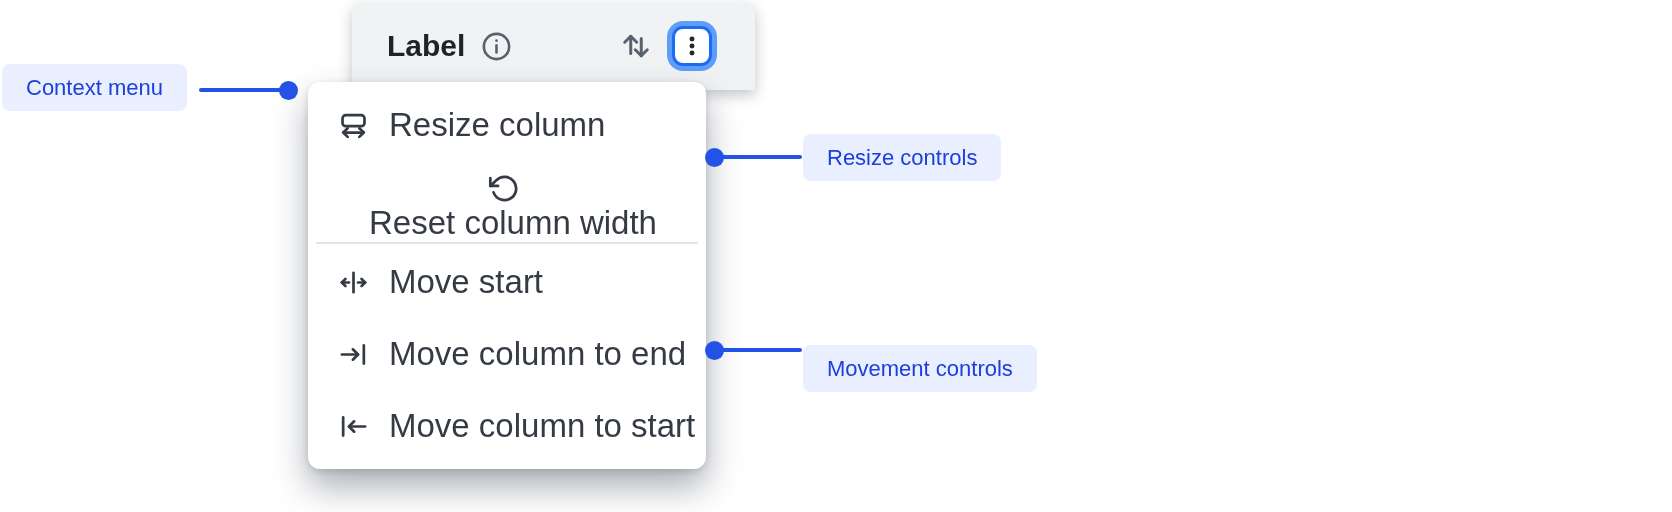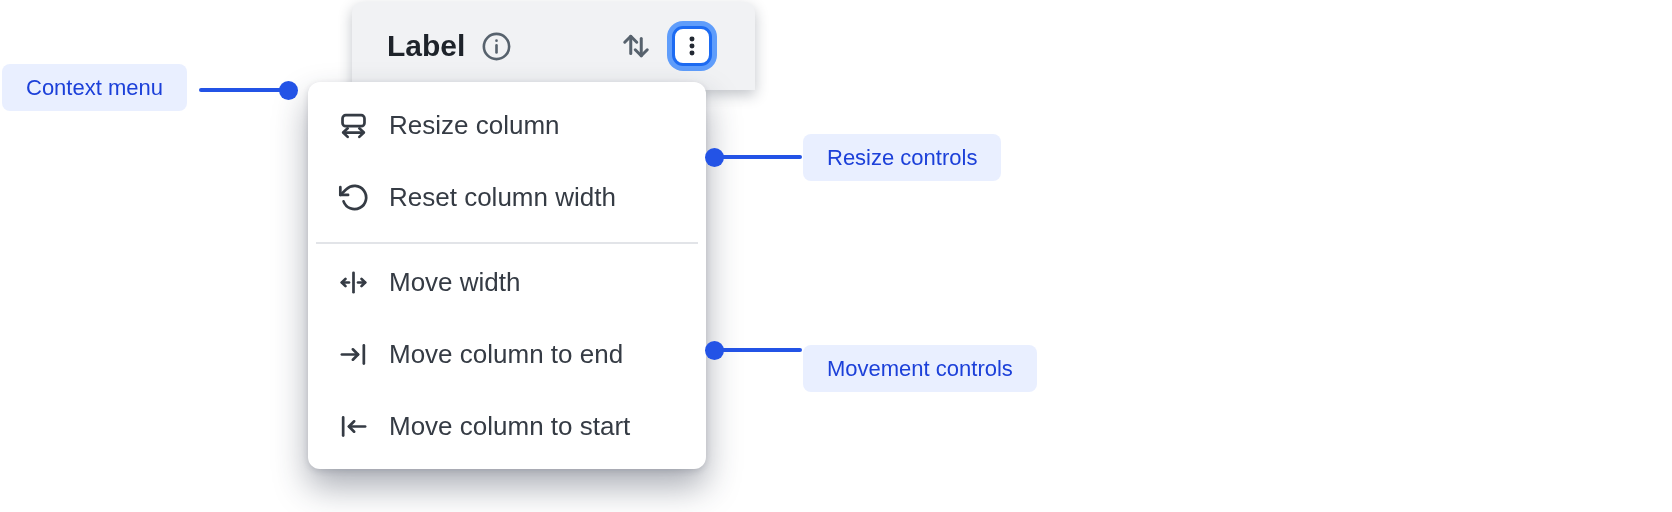--- a/index.html
+++ b/index.html
@@ -29,23 +29,23 @@
   .menu{
     position:absolute;left:308px;top:82px;width:398px;box-sizing:border-box;
     background:#ffffff;border-radius:12px;padding:19px 0;z-index:2;
     box-shadow:0 2px 6px rgba(33,43,62,.15),0 18px 34px rgba(33,43,62,.38);
   }
   .menu-item{
     height:48px;display:flex;align-items:center;
     padding:0 18px 0 30px;margin-bottom:24px;cursor:pointer;
   }
   .menu-item:last-child{margin-bottom:0;}
-  .menu-item.mb0{margin-bottom:0;}
+  .menu-item.mb0{margin-bottom:0;flex-direction:column;}
   .mi-icon{width:31px;height:31px;flex:none;margin-right:20px;display:flex;}
-  .mi-label{font-size:26px;color:#353b44;white-space:nowrap;}
+  .mi-label{font-size:33px;color:#353b44;white-space:nowrap;}
   .menu-divider{height:2px;background:#e2e4e8;margin:21px 8px 14px 8px;}
 
   
   .callout{
     position:absolute;height:47px;box-sizing:border-box;
     background:#e9efff;color:#1c40d9;border-radius:8px;
     font-size:22px;font-weight:500;display:flex;align-items:center;
     padding:0 24px;white-space:nowrap;z-index:4;
   }
   .callout-context{left:2px;top:64px;}
@@ -124,21 +124,21 @@
     <div class="menu-item">
       <span class="mi-icon">
         <svg width="31" height="31" viewBox="0 0 24 24" fill="none" stroke="#353b44" stroke-width="2.1" stroke-linecap="round" stroke-linejoin="round">
           <line x1="12" y1="4.5" x2="12" y2="19.5"></line>
           <line x1="8.5" y1="12" x2="3" y2="12"></line>
           <polyline points="5.8 9.2 3 12 5.8 14.8"></polyline>
           <line x1="15.5" y1="12" x2="21" y2="12"></line>
           <polyline points="18.2 9.2 21 12 18.2 14.8"></polyline>
         </svg>
       </span>
-      <span class="mi-label">Move width</span>
+      <span class="mi-label">Move start</span>
     </div>
 
     <div class="menu-item">
       <span class="mi-icon">
         <svg width="31" height="31" viewBox="0 0 24 24" fill="none" stroke="#353b44" stroke-width="2.1" stroke-linecap="round" stroke-linejoin="round">
           <line x1="20" y1="5" x2="20" y2="19"></line>
           <line x1="3" y1="12" x2="15.5" y2="12"></line>
           <polyline points="11.5 8 15.5 12 11.5 16"></polyline>
         </svg>
       </span>

